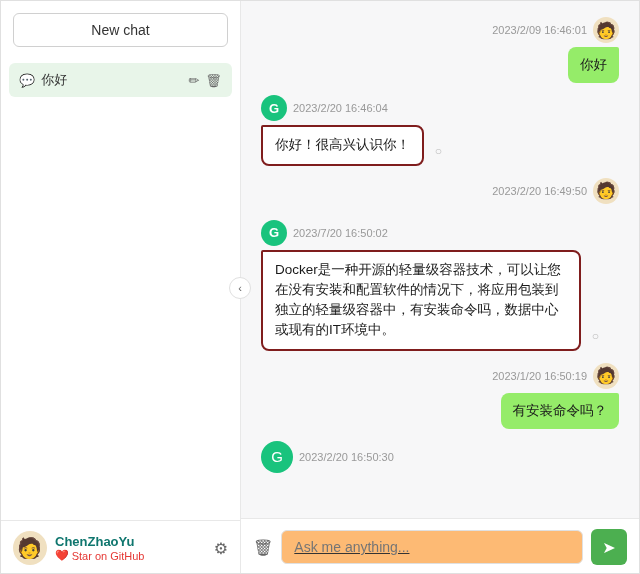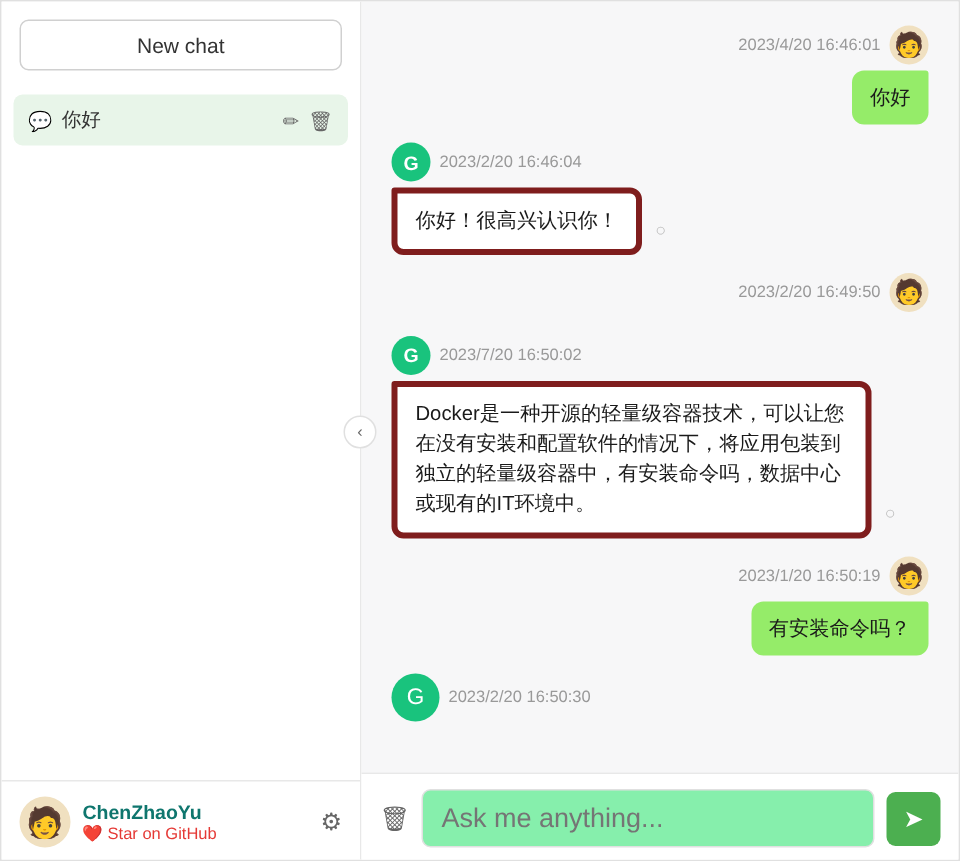--- a/index.html
+++ b/index.html
@@ -220,21 +220,21 @@
     .bubble.user-bubble {
       background: #95ec69;
       color: #1a1a1a;
       border-radius: 8px 2px 8px 8px;
     }
 
     .bubble.assistant-bubble {
       background: #fff;
       color: #1a1a1a;
       border-radius: 2px 8px 8px 8px;
-      border: 4px solid #7f1d1d;
+      border: 2px solid #7f1d1d;
     }
 
     .copy-icon {
       position: absolute;
       right: -20px;
       bottom: 4px;
       font-size: 12px;
       color: #bbb;
       cursor: pointer;
     }
@@ -253,24 +253,25 @@
       font-size: 16px;
       color: #666;
       cursor: pointer;
     }
 
     .chat-input {
       flex: 1;
       border: 1px solid #e0e0e0;
       border-radius: 6px;
       padding: 8px 12px;
-      font-size: 18px;
+      font-size: 14px;
       outline: none;
       color: #333;
-      background: #86efac;
+      background: #fdba74;
+      text-decoration: underline;
     }
 
     .send-btn {
       background: #4caf50;
       border: none;
       border-radius: 6px;
       width: 36px;
       height: 36px;
       display: flex;
       align-items: center;
@@ -343,21 +344,21 @@
 </div>
 
 <div class="main">
   <div class="collapse-btn">‹</div>
 
   <div class="messages">
 
     <div class="message-row user">
       <div class="message-meta">
         <div class="msg-avatar">🧑</div>
-        <span>2023/4/20 16:46:01</span>
+        <span>2023/2/09 16:46:01</span>
       </div>
       <div class="bubble user-bubble">
         <span>你好</span>
       </div>
     </div>
 
     <div class="message-row assistant">
       <div class="message-meta">
         <div class="gpt-icon">G</div>
         <span>2023/2/20 16:46:04</span>

